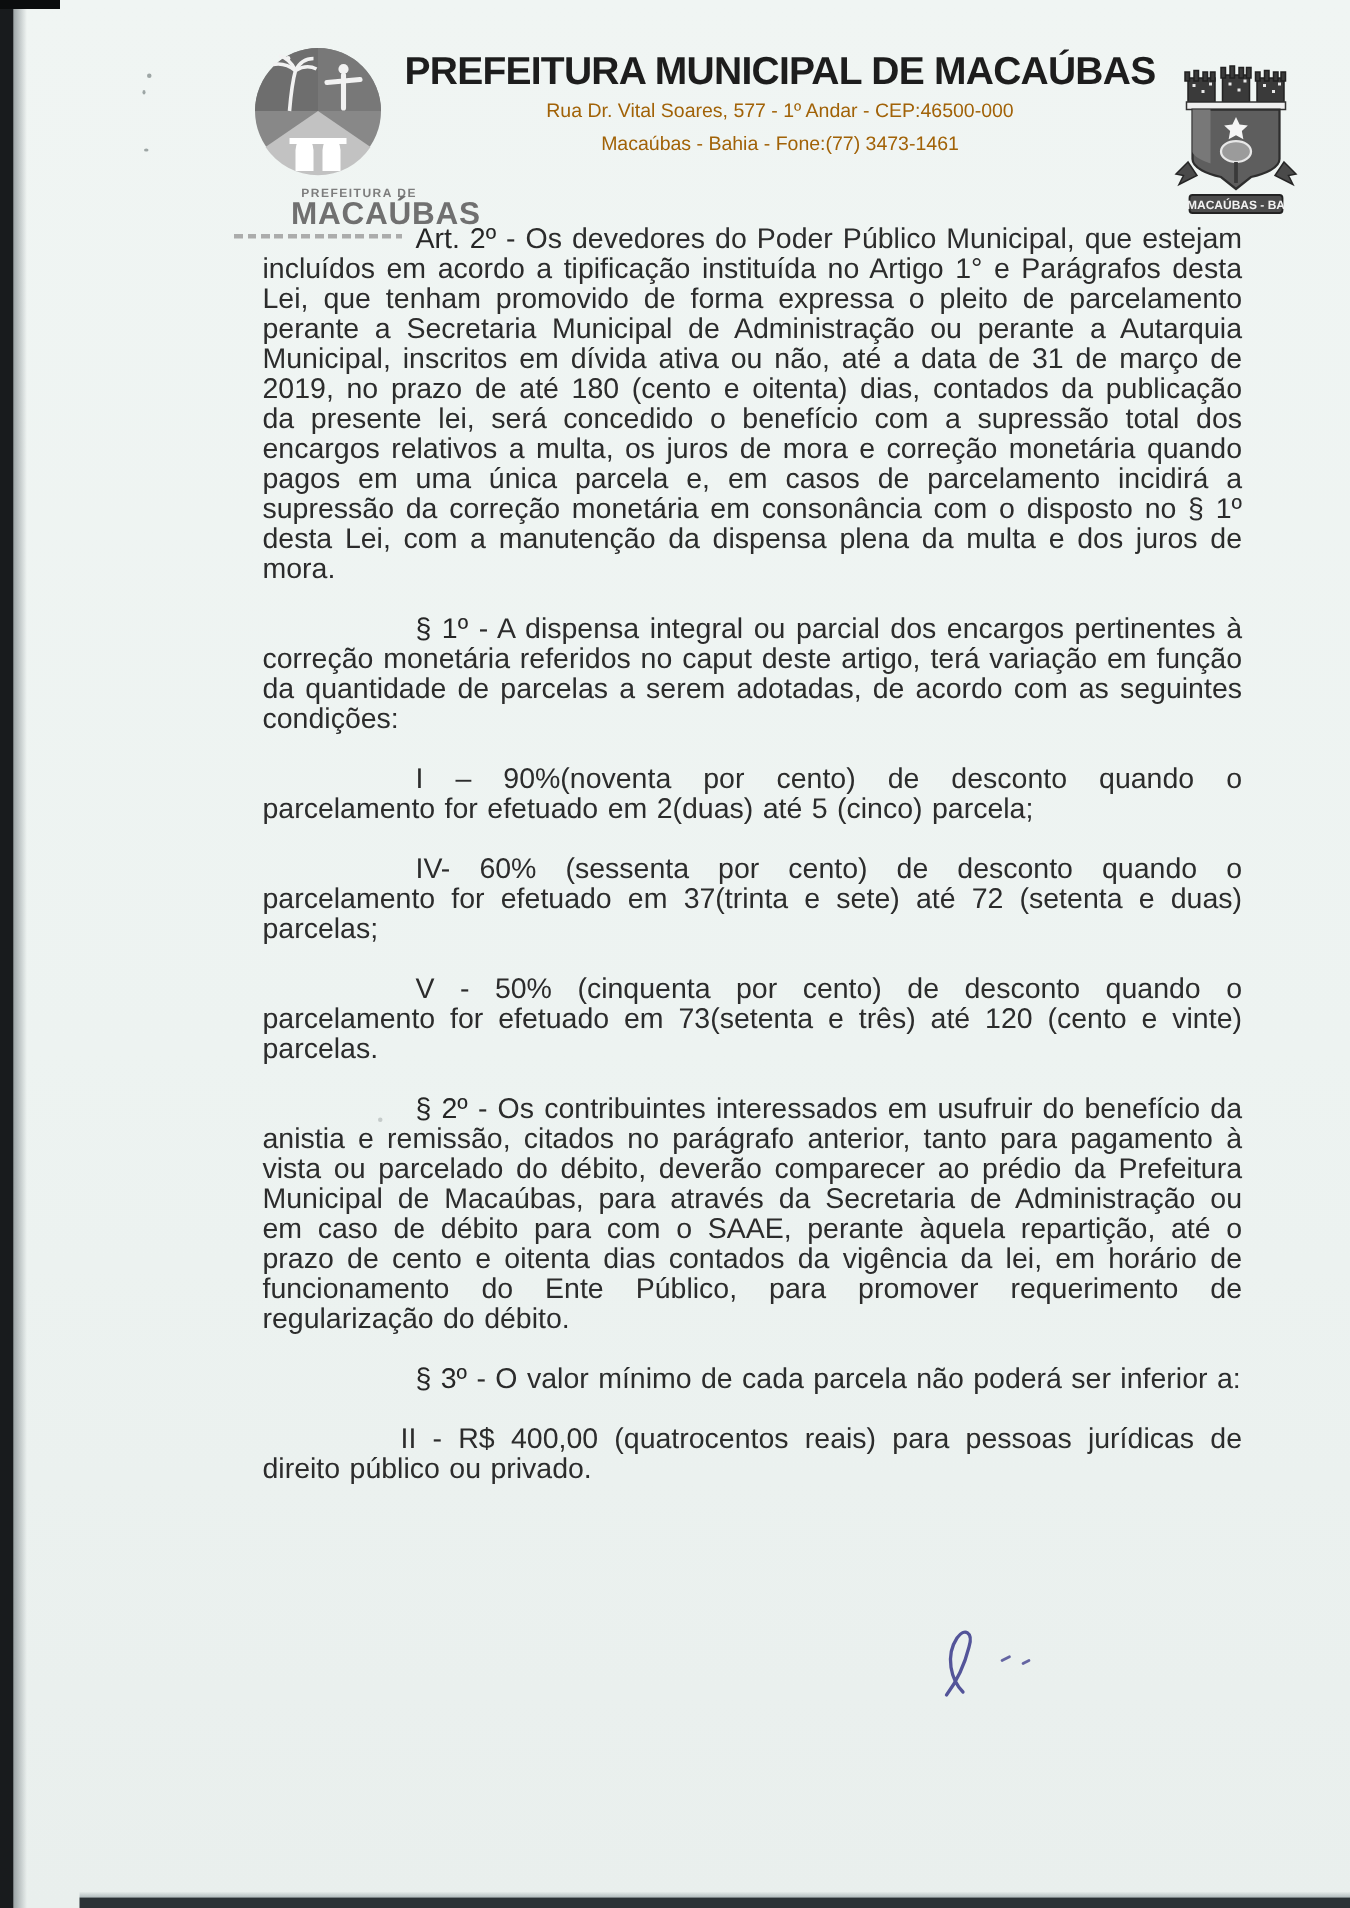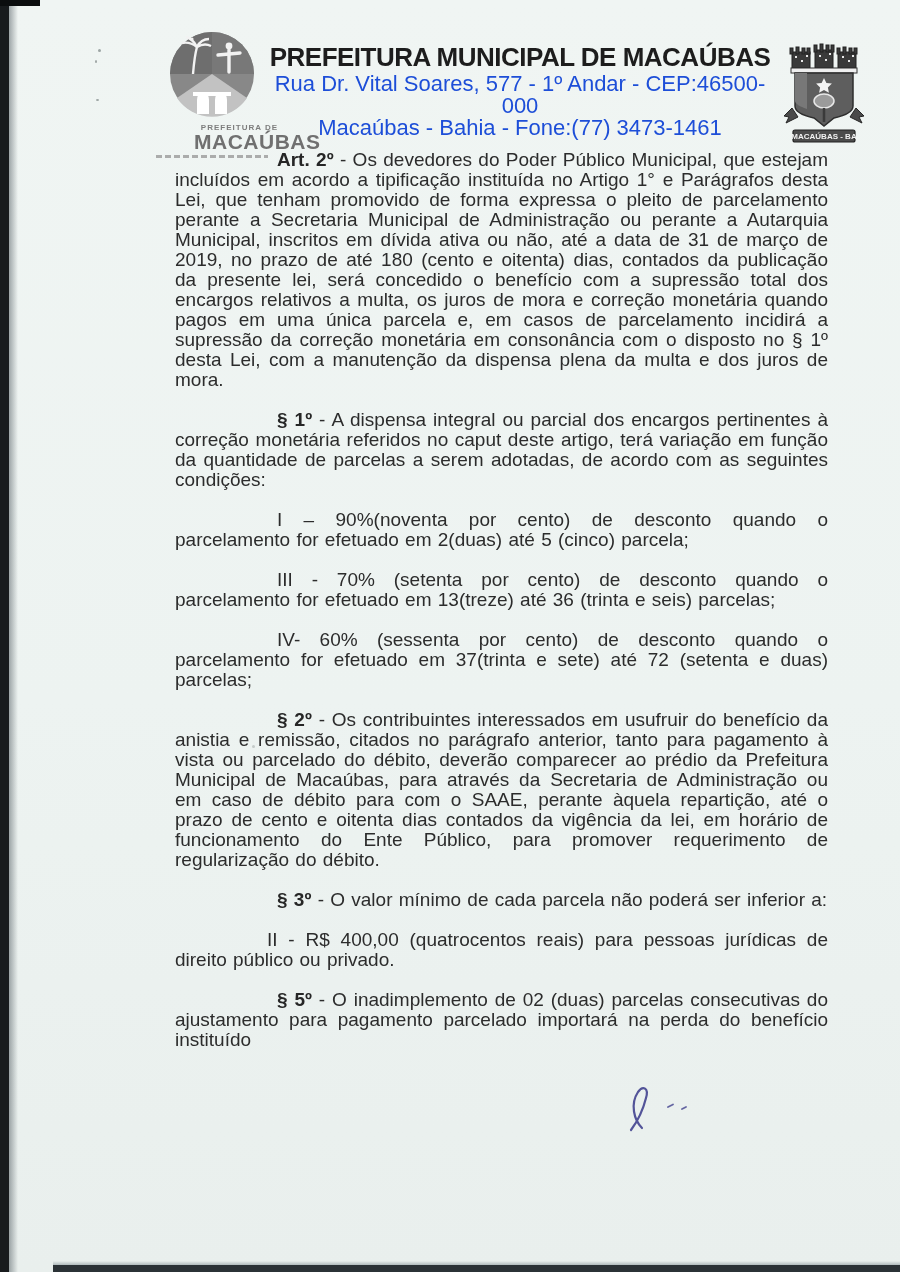--- a/index.html
+++ b/index.html
@@ -22,33 +22,33 @@
   .edge-bottom-shadow{position:absolute;left:53px;right:0;bottom:7px;height:4px;
     background:linear-gradient(0deg,rgba(120,135,140,.5),rgba(120,135,140,0));}
   .speck{position:absolute;border-radius:50%;background:rgba(90,100,100,.55);}
 
   
   .hdr-logo{position:absolute;left:146px;top:30px;width:132px;text-align:center;}
   .hdr-logo .org-small{font-size:8px;letter-spacing:1px;color:#7d7d7d;font-weight:bold;margin-top:1px;text-align:right;padding-left:6px;}
   .hdr-logo .org-big{font-size:21px;font-weight:bold;color:#707070;letter-spacing:.5px;line-height:20px;margin-left:48px;}
   .hdr-logo .slogan{height:3px;margin:3px 10px 0 10px;
     background:repeating-linear-gradient(90deg,#9a9a9a 0 6px,transparent 6px 9px);opacity:.8;}
-  .hdr-center{position:absolute;left:258px;top:42px;width:524px;text-align:center;color:#242424;}
+  .hdr-center{position:absolute;left:258px;top:32px;width:524px;text-align:center;color:#242424;}
   .hdr-title{font-size:26px;font-weight:bold;letter-spacing:-.5px;color:#1d1d1d;white-space:nowrap;}
-  .hdr-addr{font-size:22px;line-height:22px;color:#1d4ed8;}
+  .hdr-addr{font-size:13px;line-height:22px;color:#a16207;}
   .hdr-crest{position:absolute;left:782px;top:42px;width:84px;height:104px;}
 
   
   .content{
     position:absolute;left:175px;top:150px;width:653px;
     font-size:19px;line-height:20px;color:#2c2c2c;text-align:justify;
     word-spacing:1px;
   }
   .para{text-indent:102px;margin:0 0 20px 0;}
-  .para b{font-weight:bold;color:#262626;}
+  .para b{font-weight:normal;color:#262626;}
   .para.item3{text-indent:92px;}
   .para.tight{margin-bottom:0;}
   .para.last{margin-bottom:0;}
 
   .pen-mark{position:absolute;left:612px;top:1080px;width:96px;height:64px;}
 </style>
 </head>
 <body>
 
 <div class="paper"></div>
@@ -152,33 +152,32 @@
 </div>
 
 <div class="content">
   <div class="para"><b>Art. 2º</b><span> - Os devedores do Poder Público Municipal, que estejam incluídos em acordo a tipificação instituída no Artigo 1° e Parágrafos desta Lei, que tenham promovido de forma expressa o pleito de parcelamento perante a Secretaria Municipal de Administração ou perante a Autarquia Municipal, inscritos em dívida ativa ou não, até a data de 31 de março de 2019, no prazo de até 180 (cento e oitenta) dias, contados da publicação da presente lei, será concedido o benefício com a supressão total dos encargos relativos a multa, os juros de mora e correção monetária quando pagos em uma única parcela e, em casos de parcelamento incidirá a supressão da correção monetária em consonância com o disposto no § 1º desta Lei, com a manutenção da dispensa plena da multa e dos juros de mora.</span></div>
 
   <div class="para"><b>§ 1º</b><span> - A dispensa integral ou parcial dos encargos pertinentes à correção monetária referidos no caput deste artigo, terá variação em função da quantidade de parcelas a serem adotadas, de acordo com as seguintes condições:</span></div>
 
   <div class="para"><span>I – 90%(noventa por cento) de desconto quando o parcelamento for efetuado em 2(duas) até 5 (cinco) parcela;</span></div>
 
 
-  <div class="para"><span>III - 70% (setenta por cento) de desconto quando o parcelamento for efetuado em 13(treze) até 36 (trinta e seis) parcelas;</span></div>
 
   <div class="para"><span>IV- 60% (sessenta por cento) de desconto quando o parcelamento for efetuado em 37(trinta e sete) até 72 (setenta e duas) parcelas;</span></div>
 
+  <div class="para"><span>V - 50% (cinquenta por cento) de desconto quando o parcelamento for efetuado em 73(setenta e três) até 120 (cento e vinte) parcelas.</span></div>
 
   <div class="para"><b>§ 2º</b><span> - Os contribuintes interessados em usufruir do benefício da anistia e remissão, citados no parágrafo anterior, tanto para pagamento à vista ou parcelado do débito, deverão comparecer ao prédio da Prefeitura Municipal de Macaúbas, para através da Secretaria de Administração ou em caso de débito para com o SAAE, perante àquela repartição, até o prazo de cento e oitenta dias contados da vigência da lei, em horário de funcionamento do Ente Público, para promover requerimento de regularização do débito.</span></div>
 
   <div class="para"><b>§ 3º</b><span> - O valor mínimo de cada parcela não poderá ser inferior a:</span></div>
 
 
   <div class="para item3"><span>II - R$ 400,00 (quatrocentos reais) para pessoas jurídicas de direito público ou privado.</span></div>
 
-  <div class="para last"><b>§ 5º</b><span> - O inadimplemento de 02 (duas) parcelas consecutivas do ajustamento para pagamento parcelado importará na perda do benefício instituído</span></div>
 </div>
 
 <div class="pen-mark">
   <svg width="96" height="64" viewBox="0 0 96 64">
     <path d="M30,48 C22,40 18,24 26,12 C31,5 37,8 34,18 C31,30 25,42 19,50" fill="none" stroke="#42428f" stroke-width="2.2" stroke-linecap="round" opacity=".9"></path>
     <path d="M56,27 l5,-2.5" fill="none" stroke="#42428f" stroke-width="1.8" stroke-linecap="round" opacity=".8"></path>
     <path d="M70,29 l4,-2" fill="none" stroke="#42428f" stroke-width="1.8" stroke-linecap="round" opacity=".8"></path>
   </svg>
 </div>
 

